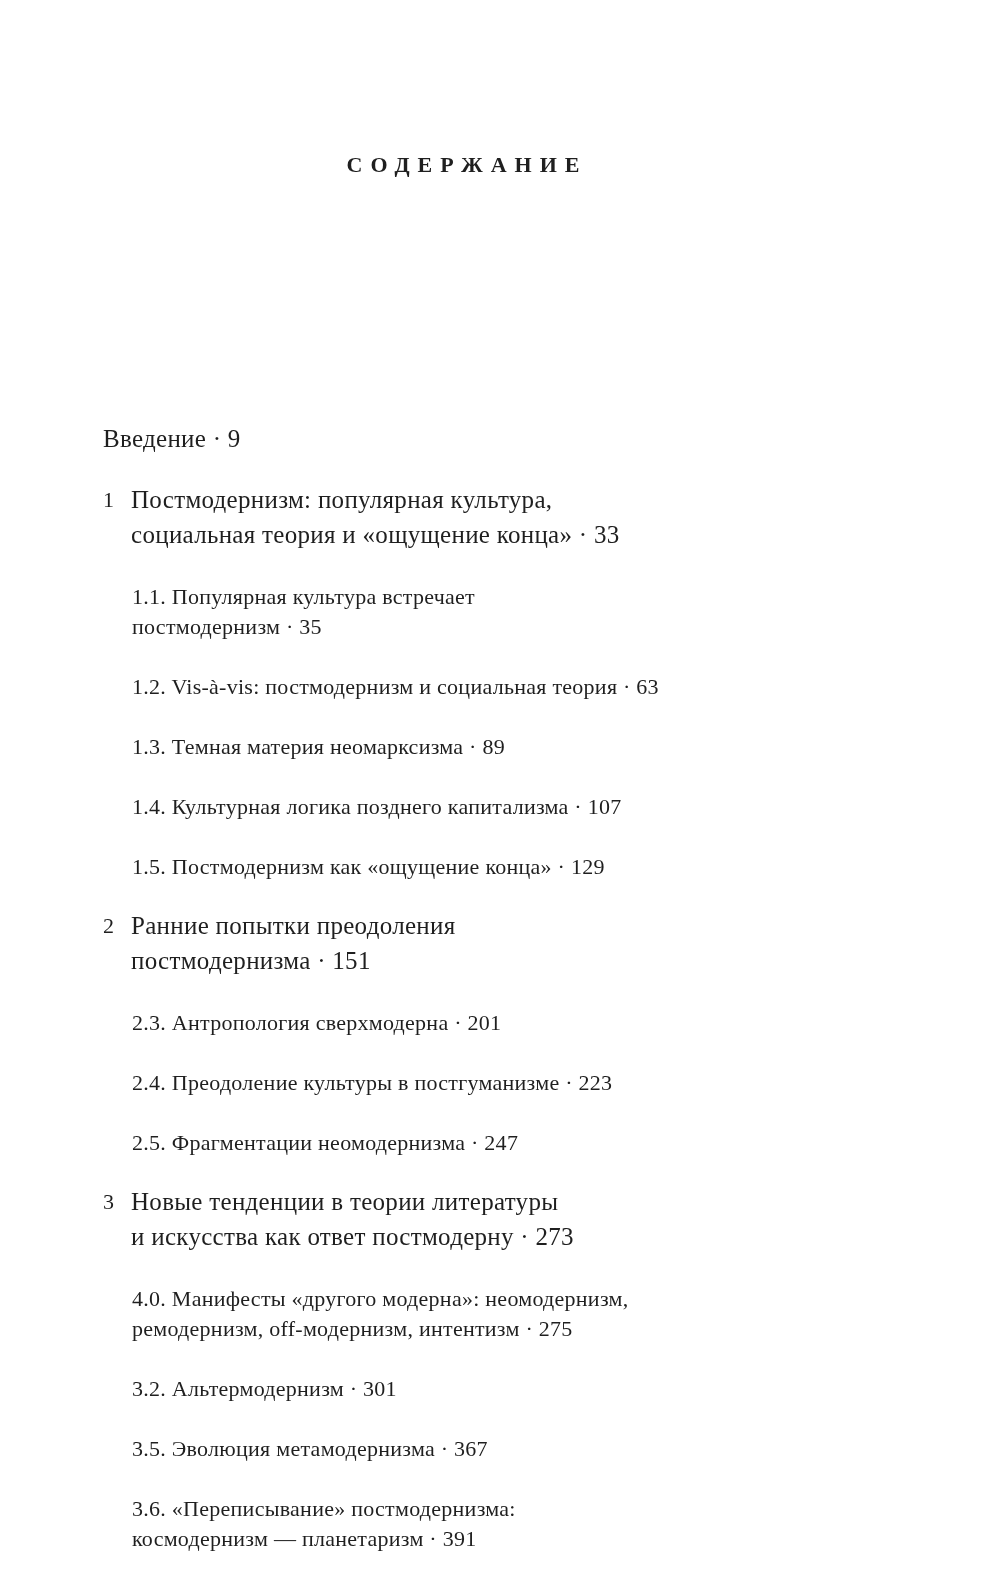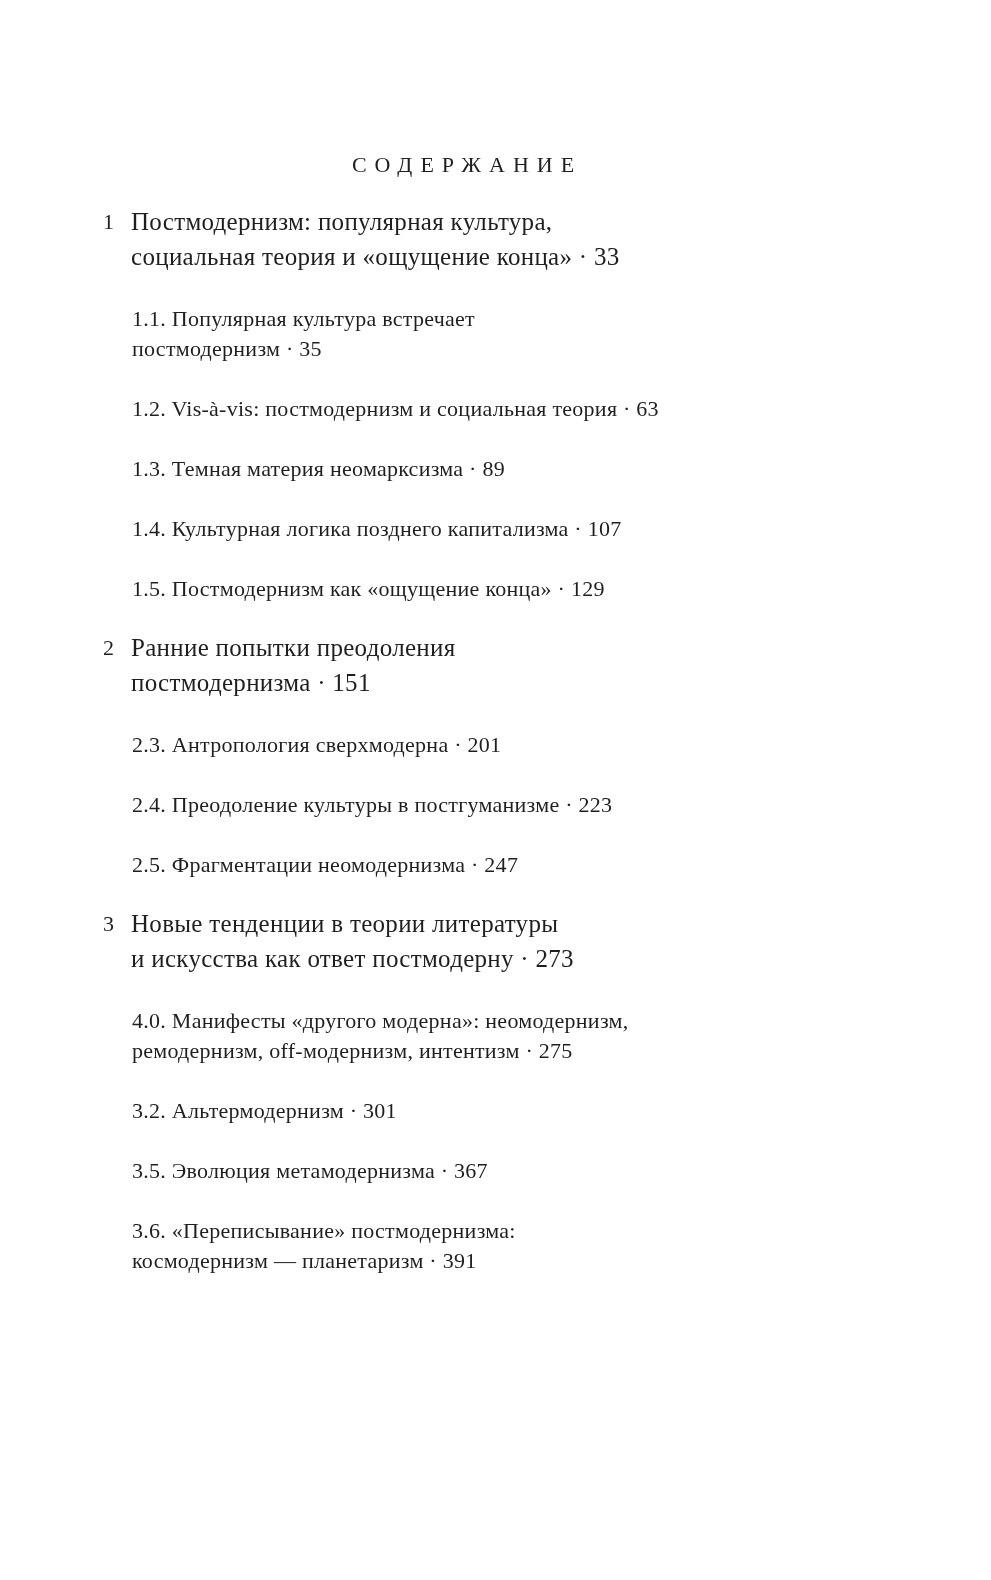--- a/index.html
+++ b/index.html
@@ -14,21 +14,21 @@
   }
   .content {
     position: absolute;
     left: 103px;
     top: 0;
     width: 720px;
   }
   .toc-title {
     margin: 152px 0 0 0;
     font-size: 22px;
-    font-weight: 400;
+    font-weight: 700;
     letter-spacing: 8px;
     text-indent: 8px; 
     text-align: center;
     line-height: 26px;
   }
   .intro {
     margin-top: 243px;
     font-size: 25px;
     line-height: 35px;
     letter-spacing: 0.012em;
@@ -62,20 +62,21 @@
   .sep { margin: 0 0.26em; }
 </style>
 </head>
 <body>
 
 <div class="page">
   <div class="content">
 
     <h1 class="toc-title">СОДЕРЖАНИЕ</h1>
 
+    <div class="intro"><span>Введение</span><span class="sep">·</span><span>9</span></div>
 
     <section class="chapter">
       <div class="chapter-heading"><span class="ch-num">1</span><span class="pre">Постмодернизм: популярная культура,
 социальная теория и «ощущение конца»</span><span class="sep">·</span><span>33</span></div>
       <div class="sections">
         <div class="entry"><span>1.1.</span> <span class="pre">Популярная культура встречает
 постмодернизм</span><span class="sep">·</span><span>35</span></div>
         <div class="entry"><span>1.2.</span> <span class="pre">Vis-à-vis: постмодернизм и социальная теория</span><span class="sep">·</span><span>63</span></div>
         <div class="entry"><span>1.3.</span> <span class="pre">Темная материя неомарксизма</span><span class="sep">·</span><span>89</span></div>
         <div class="entry"><span>1.4.</span> <span class="pre">Культурная логика позднего капитализма</span><span class="sep">·</span><span>107</span></div>

